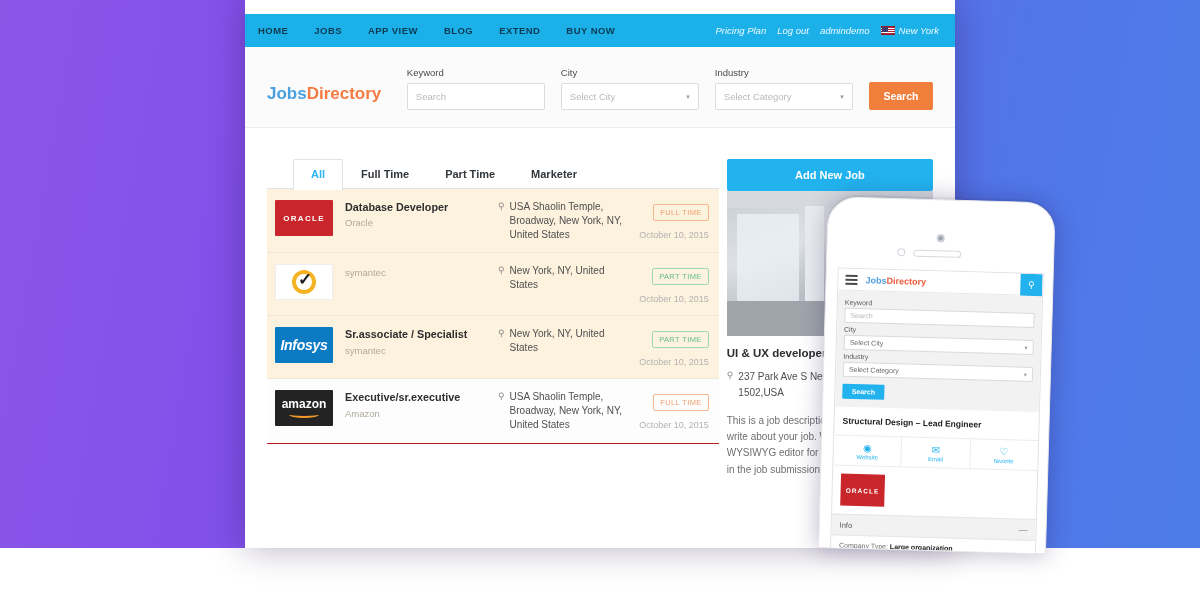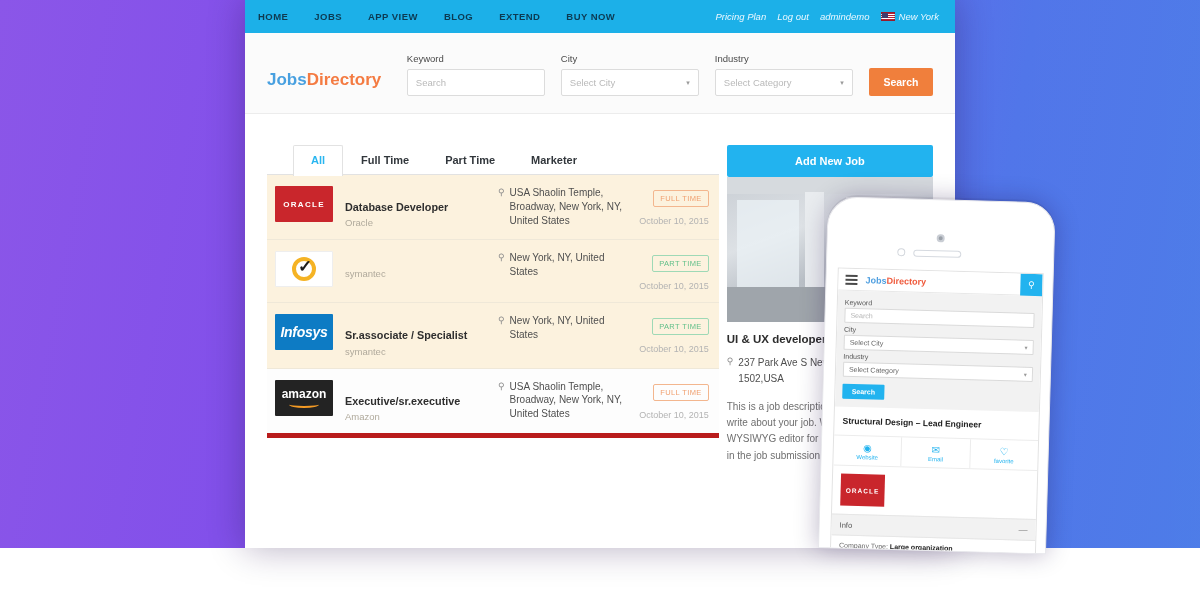--- a/index.html
+++ b/index.html
@@ -23,21 +23,21 @@
   
   .card {
     position: absolute; left: 245px; top: 0; width: 710px; height: 548px;
     background: #ffffff; overflow: hidden;
     box-shadow: 0 0 34px rgba(32,10,70,0.33);
   }
 
   
   .topnav {
     height: 33px; background: #1cb0e8; display: flex; align-items: center;
-    padding: 0 12px 0 0; position: relative;
+    padding: 0 12px 0 0; position: relative; margin-top: 14px;
   }
   .nav-left { display: flex; align-items: center; }
   .nav-item {
     font-size: 9.5px; font-weight: bold; letter-spacing: .45px;
     color: #0c3a52; padding: 0 13px; line-height: 33px; white-space: nowrap;
     cursor: pointer;
   }
   .nav-item.home { color: #103a50; }
   .nav-right { margin-left: auto; display: flex; align-items: center; gap: 11px; padding-right: 4px; }
   .nav-link { font-size: 9.5px; color: #eaf8ff; white-space: nowrap; cursor: pointer; font-style: italic; }
@@ -92,21 +92,21 @@
     color: #29b6f0; background: #fff; border-color: #e2e2e2;
     border-top: 1px solid #e2e2e2; height: 31px; margin-bottom: -1px; border-radius: 2px 2px 0 0;
   }
   .sec-title { font-size: 16.5px; font-weight: bold; color: #2b2b2b; margin: 20px 0 12px 4px; }
 
   
   .job {
     display: flex; padding: 11px 10px 11px 8px; border-bottom: 1px solid #efe8d8;
     background: #fcf2de;
   }
-  .job.alt { background: #fdfdfd; border-bottom: 5px solid #b91c1c; }
+  .job.alt { background: #fdfdfd; border-bottom: 1px solid #b91c1c; }
   .logo {
     width: 58px; height: 36px; flex: 0 0 58px; border-radius: 1px;
     display: flex; align-items: center; justify-content: center;
     font-size: 9px; color: #fff; overflow: hidden;
   }
   .logo.oracle { background: #c9262c; letter-spacing: 1.3px; font-weight: bold; font-size: 8px; }
   .logo.symantec { background: #ffffff; border: 1px solid #eee; }
   .logo.infosys { background: #0d7bc4; font-weight: bold; font-style: italic; font-size: 14px; letter-spacing: -.3px;}
   .logo.amazon { background: #232323; font-weight: bold; font-size: 12px; flex-direction: column; }
   .sym-mark {
@@ -115,21 +115,21 @@
   }
   .sym-mark::after {
     content: "✓"; position: absolute; left: 2px; top: -5px; font-size: 17px;
     color: #1d1d1d; font-weight: bold;
   }
   .amz-word { line-height: 1; }
   .amz-smile {
     width: 30px; height: 7px; border-bottom: 2.5px solid #f59b24;
     border-radius: 0 0 50% 50%; margin-top: 1px;
   }
-  .job-main { width: 165px; padding-left: 12px; margin-top: 14px; }
+  .job-main { width: 165px; padding-left: 12px; }
   .job-title { font-size: 10.8px; font-weight: bold; color: #2e2e2e; line-height: 1.32; }
   .job-co { font-size: 9.5px; color: #b0aa9c; margin-top: 3px; }
   .job-loc { width: 132px; font-size: 10px; color: #4f4f4f; line-height: 1.38; display: flex; }
   .pin { color: #8b8b8b; font-size: 9px; margin-right: 5px; line-height: 1.5; }
   .job-right { margin-left: auto; text-align: right; padding-top: 1px; }
   .badge {
     display: inline-block; font-size: 7.5px; letter-spacing: .4px; padding: 3px 6px;
     border-radius: 2px; border: 1px solid; font-weight: 500;
   }
   .badge.full { color: #f0a070; border-color: #f3b68e; }

